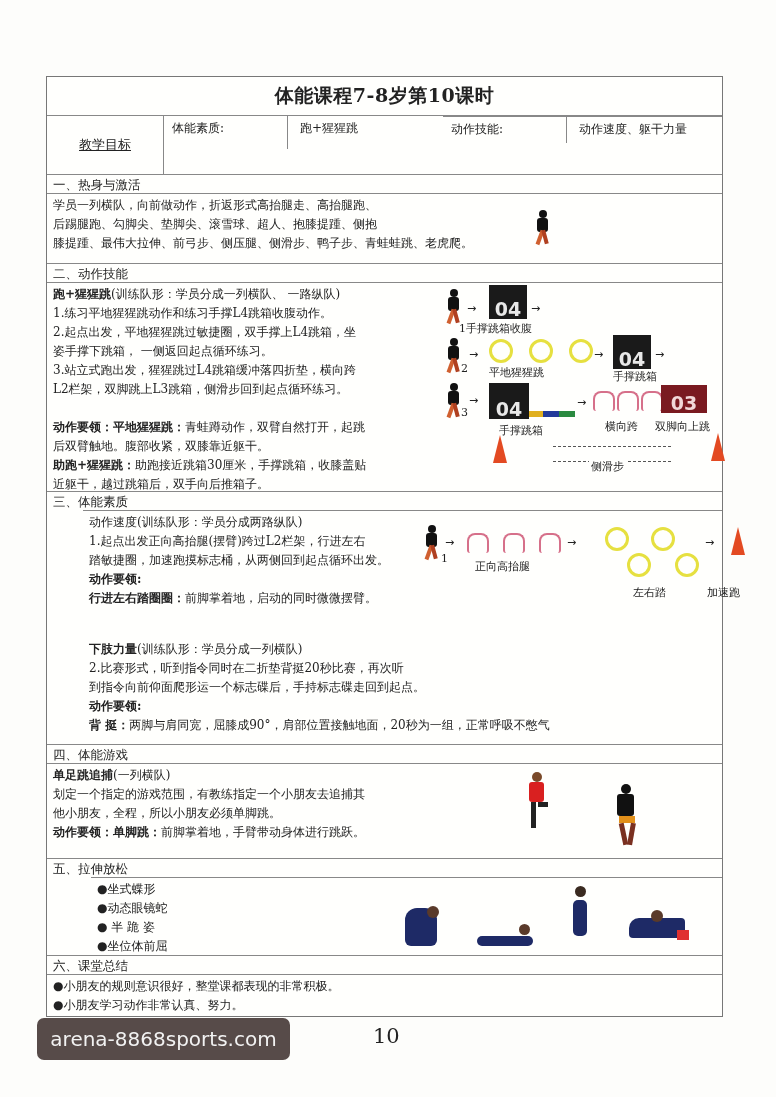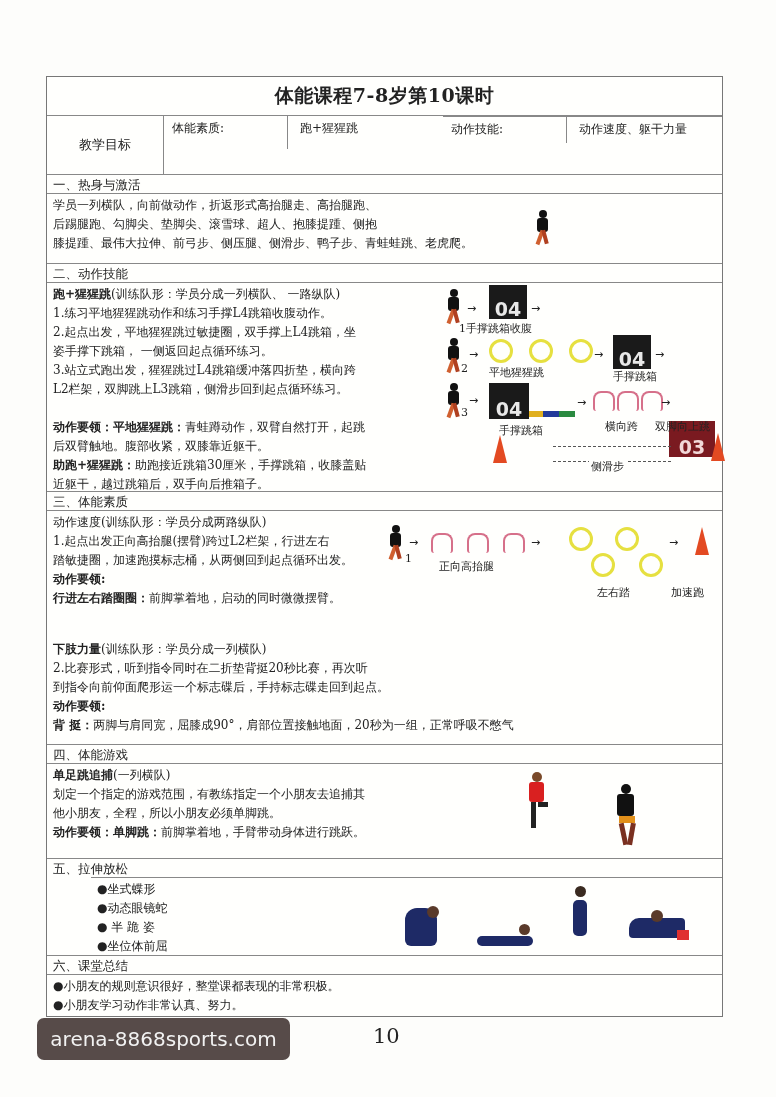--- a/index.html
+++ b/index.html
@@ -3,21 +3,21 @@
 <meta charset="utf-8">
 <style>
   html, body { margin:0; padding:0; }
   body { width:776px; height:1097px; background:#fdfdfb; position:relative; overflow:hidden;
          font-family:"DejaVu Serif","Liberation Serif",serif; color:#222; }
   .page { position:absolute; left:46px; top:76px; width:677px; border:1.5px solid #777; box-sizing:border-box; background:#fffffd; }
   .row { border-top:1.5px solid #888; position:relative; box-sizing:border-box; }
   .row:first-child { border-top:none; }
   .title { height:38px; display:flex; align-items:center; justify-content:center; font-size:19px; font-weight:bold; letter-spacing:0.5px; }
   .goals { display:flex; height:59px; }
-  .goals .g-label { width:116px; border-right:1.5px solid #888; display:flex; align-items:center; justify-content:center; font-size:13px; }
+  .goals .g-label { width:116px; border-right:1.5px solid #888; display:flex; align-items:center; justify-content:center; font-size:13px;text-decoration:underline; }
   .goals .g-grid { flex:1; display:flex; flex-direction:row; }
   .goals .g-r { flex:1; display:flex; font-size:12px; }
   .goals .g-r + .g-r { border-top:1.5px solid #888; }
   .goals .g-k { width:124px; border-right:1.5px solid #888; padding:4px 8px; box-sizing:border-box; }
   .goals .g-v { flex:1; padding:4px 12px; }
   .g-r1 { height:33px; } .g-r2 { height:26px; }
   .sec-h { height:19px; font-size:12.5px; padding:1px 6px; box-sizing:border-box; line-height:17px; }
   .sec-c { position:relative; font-size:12px; line-height:19px; padding:2px 6px; box-sizing:border-box; }
   .b { font-weight:bold; }
   .ill { position:absolute; }
@@ -130,34 +130,34 @@
       <div class="arrow" style="left:32px; top:108px;">→</div>
       <div class="box04" style="left:52px; top:100px; width:40px; height:36px;">04</div>
       <div class="mat" style="left:92px; top:128px; width:14px; background:#e0b020;"></div>
       <div class="mat" style="left:106px; top:128px; width:16px; background:#223a9a;"></div>
       <div class="mat" style="left:122px; top:128px; width:16px; background:#2a8a40;"></div>
       <div class="arrow" style="left:140px; top:110px;">→</div>
       <div class="hurdle" style="left:156px; top:108px;"></div>
       <div class="hurdle" style="left:180px; top:108px;"></div>
       <div class="hurdle" style="left:204px; top:108px;"></div>
       <div class="arrow" style="left:224px; top:110px;">→</div>
-      <div class="box03" style="left:232px; top:102px; width:46px; height:36px;margin-top:36px;">03</div>
+      <div class="box03" style="left:224px; top:102px; width:46px; height:28px;">03</div>
       <div class="lbl" style="left:62px; top:138px;">手撑跳箱</div>
       <div class="lbl" style="left:168px; top:134px;">横向跨</div>
       <div class="lbl" style="left:218px; top:134px;">双脚向上跳</div>
       <div class="cone" style="left:56px; top:152px;"></div>
       <div class="cone" style="left:274px; top:150px;"></div>
       <div class="dash" style="left:116px; top:163px; width:118px;"></div>
       <div class="dash" style="left:116px; top:178px; width:118px;"></div>
       <div class="lbl" style="left:152px; top:174px; background:#fffffd; padding:0 2px;">侧滑步</div>
     </div>
   </div>
 
   <div class="row sec-h">三、体能素质</div>
-  <div class="row sec-c" style="height:234px;">
+  <div class="row sec-c" style="height:234px;margin-left:36px;">
     <div>动作速度(训练队形：学员分成两路纵队)</div>
     <div>1.起点出发正向高抬腿(摆臂)跨过L2栏架，行进左右</div>
     <div>踏敏捷圈，加速跑摸标志桶，从两侧回到起点循环出发。</div>
     <div class="b">动作要领:</div>
     <div><span class="b">行进左右踏圈圈：</span><span>前脚掌着地，启动的同时微微摆臂。</span></div>
     <div style="height:32px;"></div>
     <div><span class="b">下肢力量</span><span>(训练队形：学员分成一列横队)</span></div>
     <div>2.比赛形式，听到指令同时在二折垫背挺20秒比赛，再次听</div>
     <div>到指令向前仰面爬形运一个标志碟后，手持标志碟走回到起点。</div>
     <div class="b">动作要领:</div>

